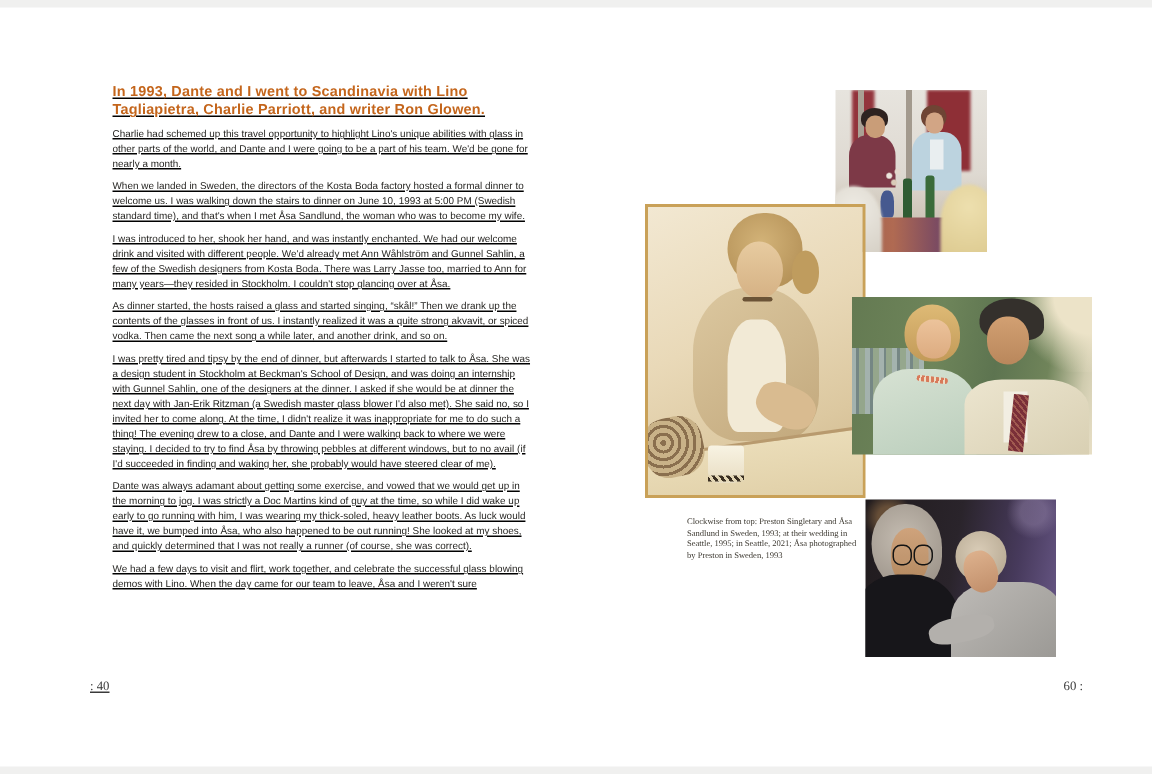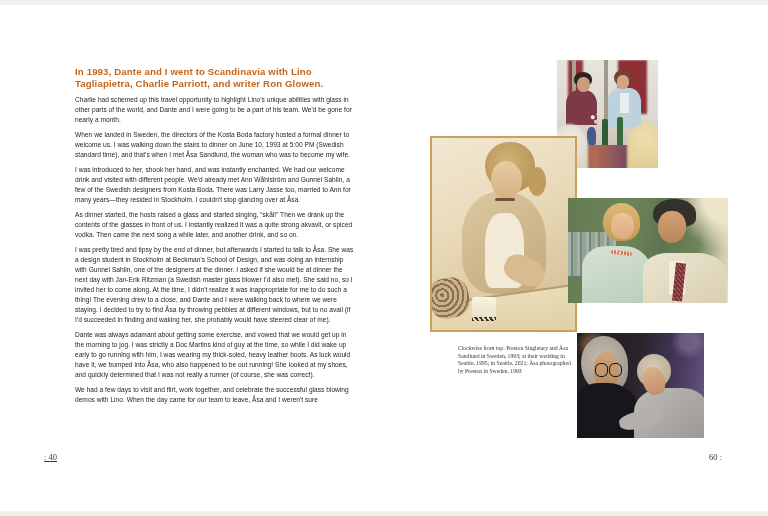--- a/index.html
+++ b/index.html
@@ -2,26 +2,26 @@
 <html><head>
 <meta charset="utf-8">
 <style>
   html,body{margin:0;padding:0;background:#ffffff;}
   .spread{position:relative;width:768px;height:516px;background:#ffffff;overflow:hidden;
           font-family:"Liberation Sans",sans-serif;}
   .scan-edge{position:absolute;left:0;width:768px;height:5px;background:#f0f0ef;}
   .edge-top{top:0;} .edge-bottom{bottom:0;}
 
   
-  .text-col{position:absolute;left:75px;top:66px;width:281px;}
+  .text-col{position:absolute;left:75px;top:56px;width:281px;text-decoration:underline;}
   .heading{color:#c4651b;font-weight:bold;font-size:9.6px;line-height:12.4px;
            letter-spacing:.15px;margin:0 0 4px 0;}
   .body-p{color:#262522;font-size:6.6px;line-height:10px;margin:0 0 5px 0;letter-spacing:.02px;}
   .pagenum{position:absolute;font-family:"Liberation Serif",serif;font-size:8.5px;color:#3a3a3a;}
-  .pagenum-left{left:44px;top:452px;text-decoration:underline;}
+  .pagenum-left{left:60px;top:452px;text-decoration:underline;}
   .pagenum-right{left:709px;top:452px;}
 
   
   .caption{position:absolute;left:458px;top:345px;width:118px;
            font-family:"Liberation Serif",serif;font-size:5.7px;line-height:7.7px;color:#3b372f;}
 
   .photo{position:absolute;overflow:hidden;}
   .ph{position:absolute;}
 
   

